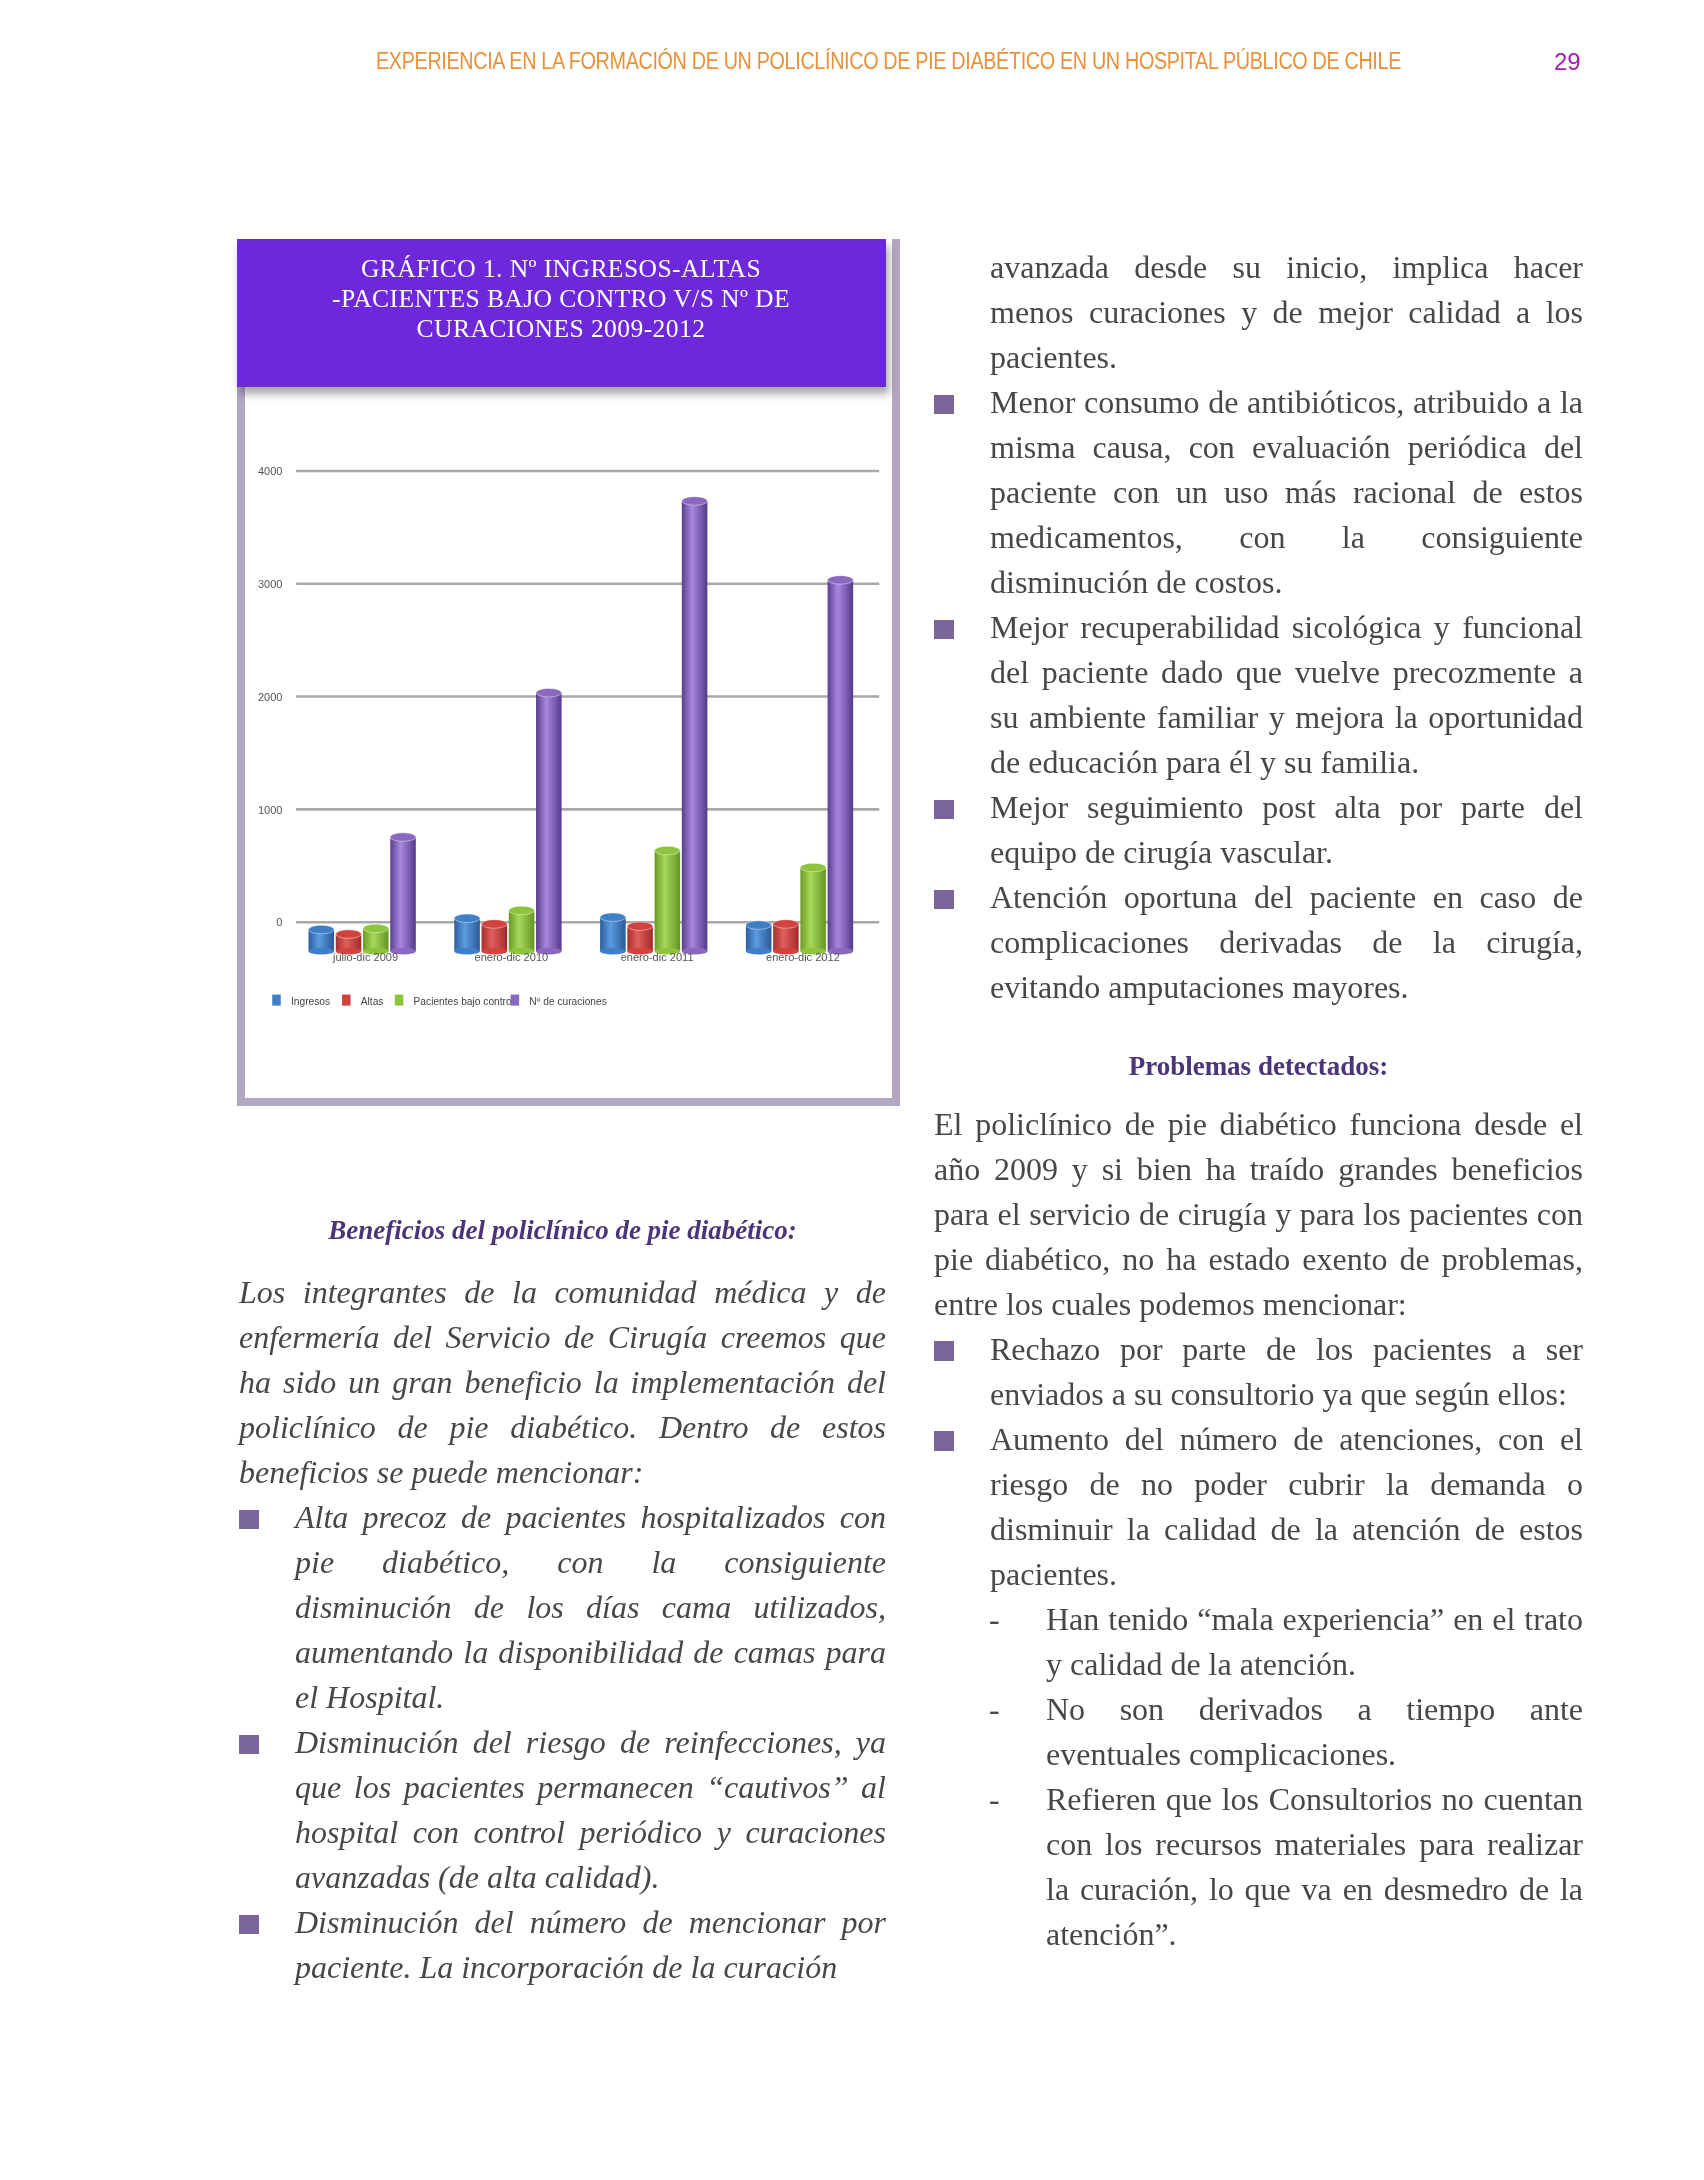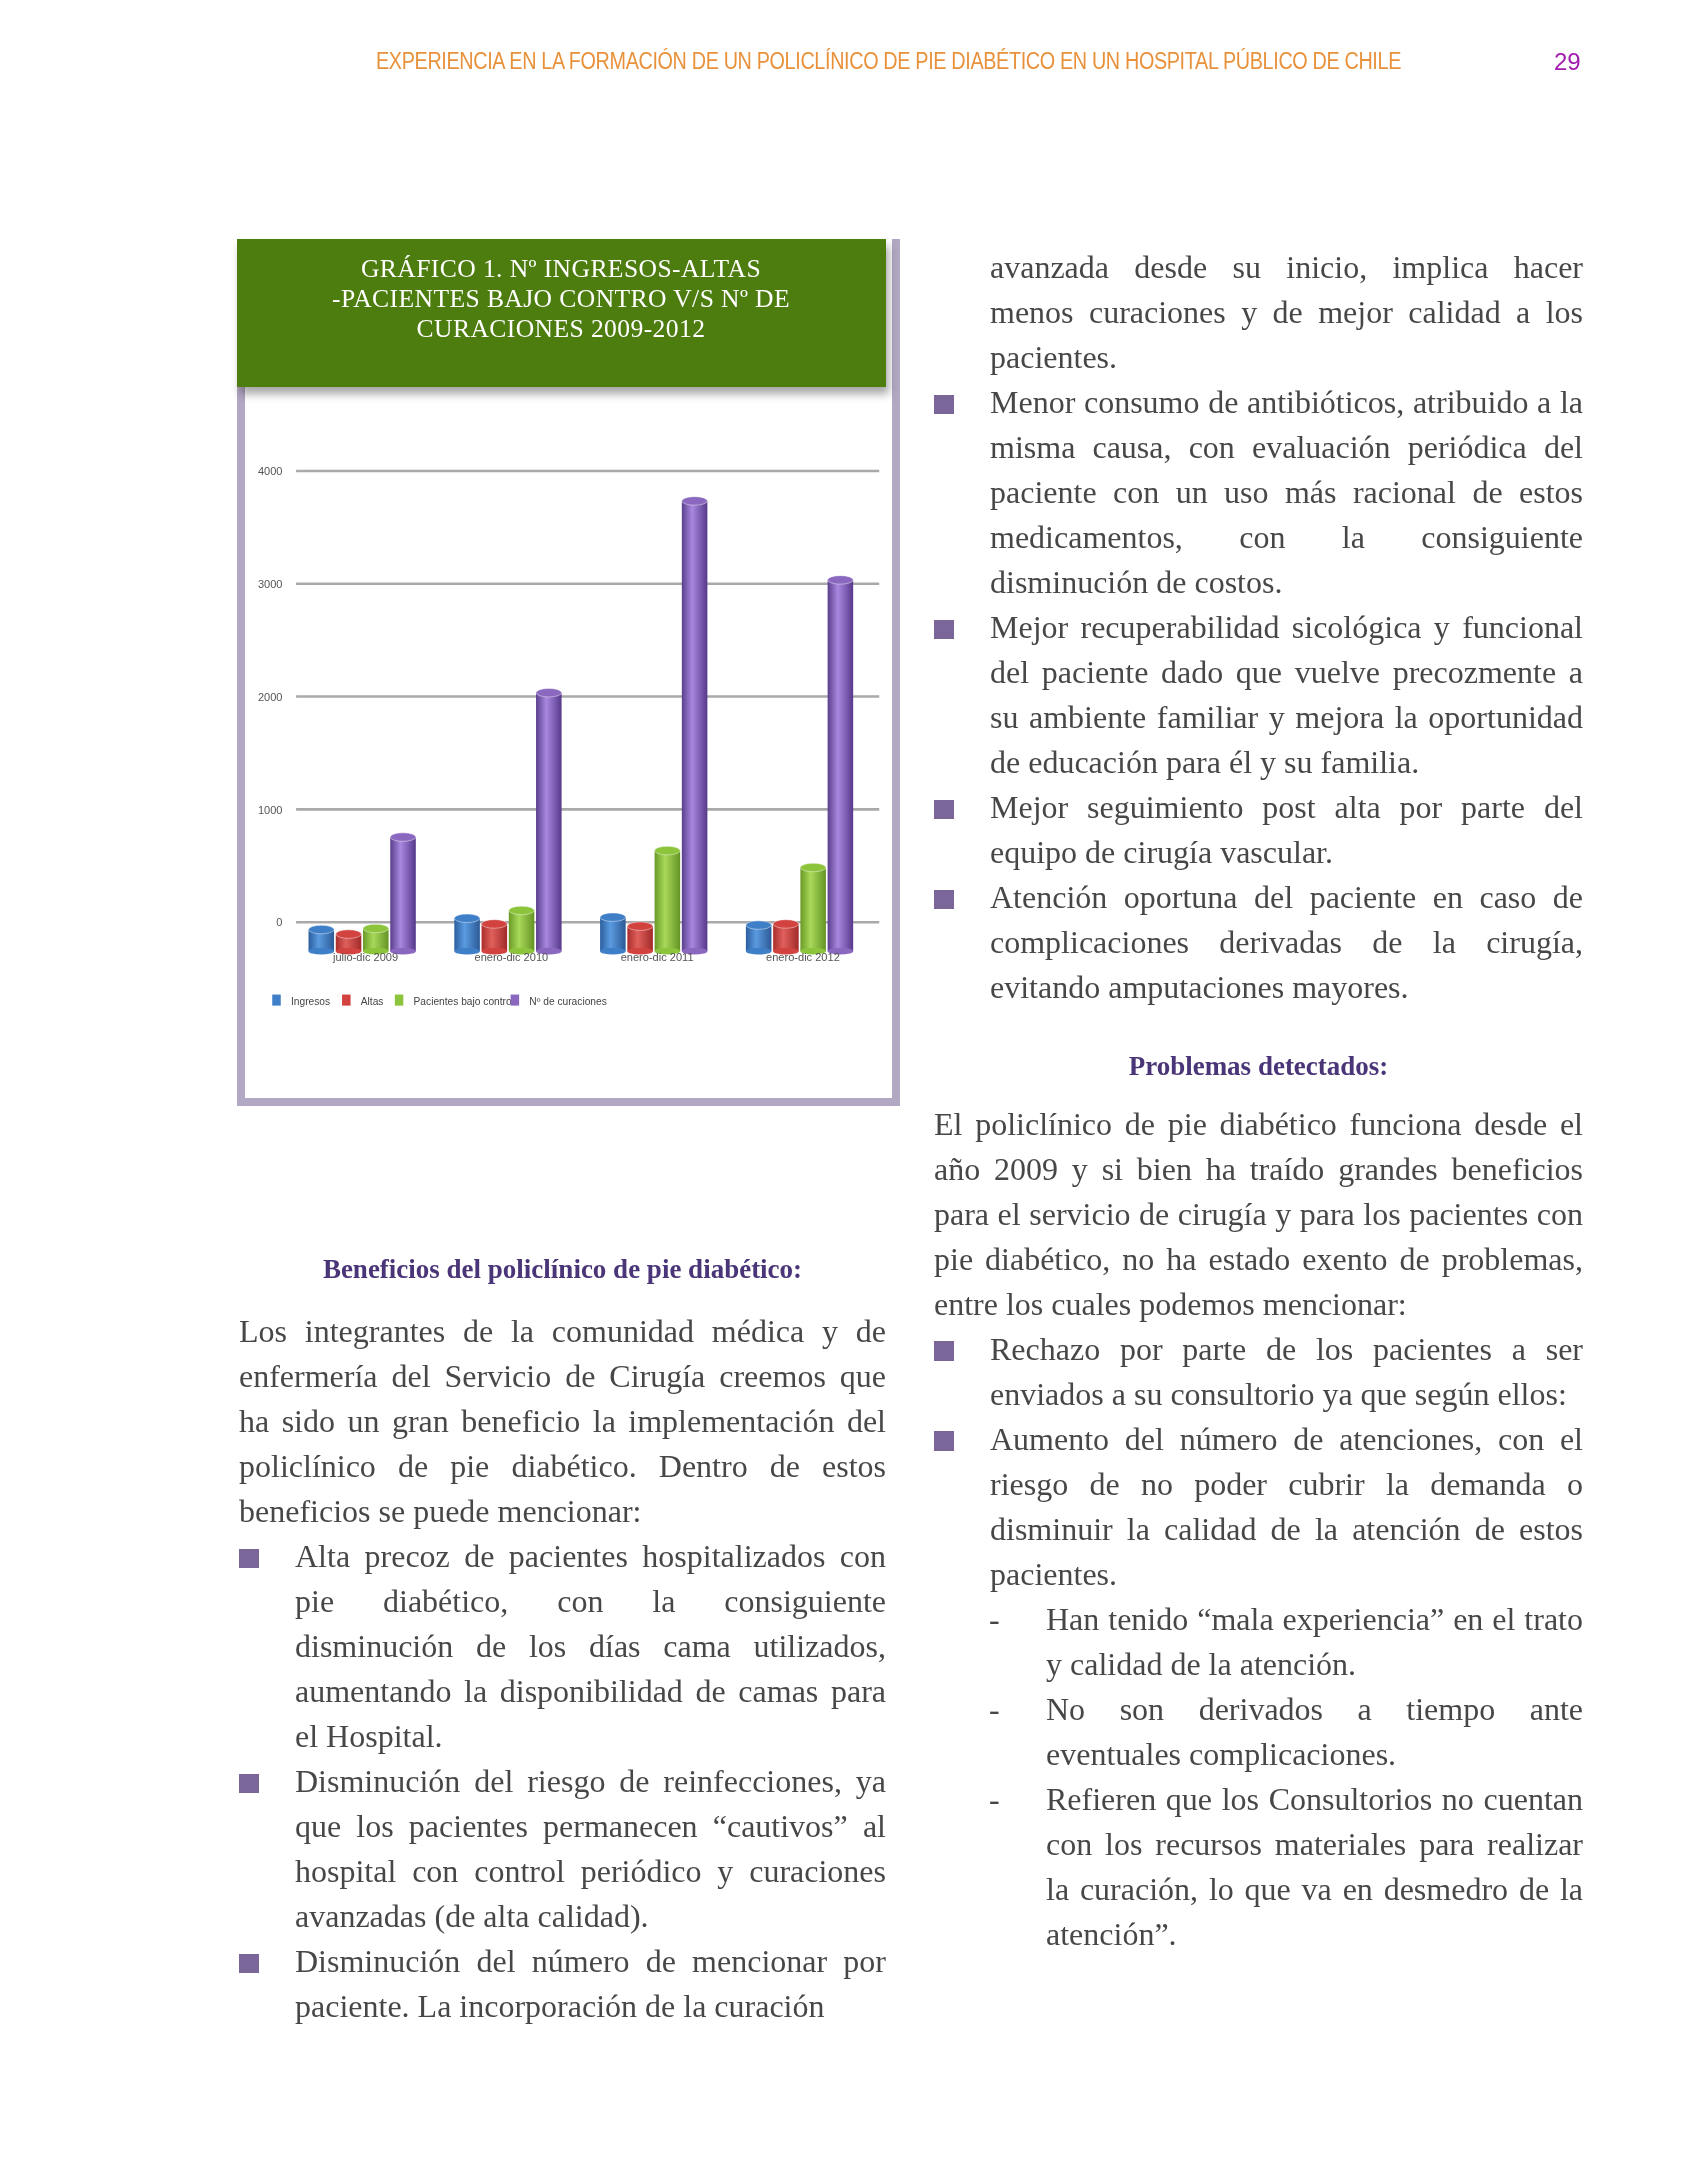--- a/index.html
+++ b/index.html
@@ -8,21 +8,21 @@
   .running-header { position: absolute; top: 48px; left: 376px; width: 1210px;
          font-family: "Liberation Sans", sans-serif; font-size: 23px; color: #e8913a;
          letter-spacing: -0.4px; white-space: nowrap; transform: scaleX(0.86); transform-origin: left top; }
   .page-num { position: absolute; top: 48px; left: 1554px; font-family: "Liberation Sans", sans-serif;
          font-size: 24px; color: #a21caf; }
 
   
   .figure { position: absolute; left: 237px; top: 239px; width: 647px; height: 859px;
          border: 8.5px solid #b3a8c4; border-top: none; background: #fff; box-sizing: content-box; }
   .figure-header { position: absolute; left: -8.5px; top: 0; width: 649px; height: 148px;
-         background: #4d7c0f; box-shadow: 3.4px 6.8px 8.5px rgba(0,0,0,0.35); z-index: 2;
+         background: #6d28d9; box-shadow: 3.4px 6.8px 8.5px rgba(0,0,0,0.35); z-index: 2;
          display: flex; align-items: flex-start; justify-content: center; }
   .figure-title { margin-top: 15.3px; color: #ffffff; text-align: center; font-family: "Liberation Serif", serif;
          font-size: 25.6px; line-height: 30px; letter-spacing: 0.4px; white-space: pre-line; }
   .chart-svg { position: absolute; left: 0; top: 0; }
 
   
   .col { position: absolute; font-family: "Liberation Serif", serif; font-size: 32px; line-height: 45px; color: #474747; }
   .col-left { left: 239px; width: 647px; }
   .col-right { left: 934px; width: 649px; }
   .heading { color: #4a3578; font-weight: bold; font-size: 27px; line-height: 44px; text-align: center; }
@@ -183,21 +183,21 @@
           <text x="198" y="899" font-size="12" font-family="Liberation Sans, sans-serif" fill="#444">Pacientes bajo control</text>
         </g>
         <g>
           <rect x="312" y="887" width="10" height="13" fill="#8a68c0"></rect>
           <text x="334" y="899" font-size="12" font-family="Liberation Sans, sans-serif" fill="#444">Nº de curaciones</text>
         </g>
       </g>
   </svg>
 </div>
 
-<div class="col col-left" style="top:1247px;">
+<div class="col col-left" style="top:1208px;font-style:italic;">
   <div class="heading" style="margin-top:0;">Beneficios del policlínico de pie diabético:</div>
   <div class="para" style="margin-top:18px;">Los integrantes de la comunidad médica y de enfermería del Servicio de Cirugía creemos que ha sido un gran beneficio la implementación del policlínico de pie diabético. Dentro de estos beneficios se puede mencionar:</div>
   <div id="left-bullets">
       <div class="bullet"><span class="sq"></span><span>Alta precoz de pacientes hospitalizados con pie diabético, con la consiguiente disminución de los días cama utilizados, aumentando la disponibilidad de camas para el Hospital.</span></div>
       <div class="bullet"><span class="sq"></span><span>Disminución del riesgo de reinfecciones, ya que los pacientes permanecen “cautivos” al hospital con control periódico y curaciones avanzadas (de alta calidad).</span></div>
       <div class="bullet"><span class="sq"></span><span>Disminución del número de mencionar por paciente. La incorporación de la curación</span></div>
     </div>
 </div>
 
 <div class="col col-right" style="top:245px;">

